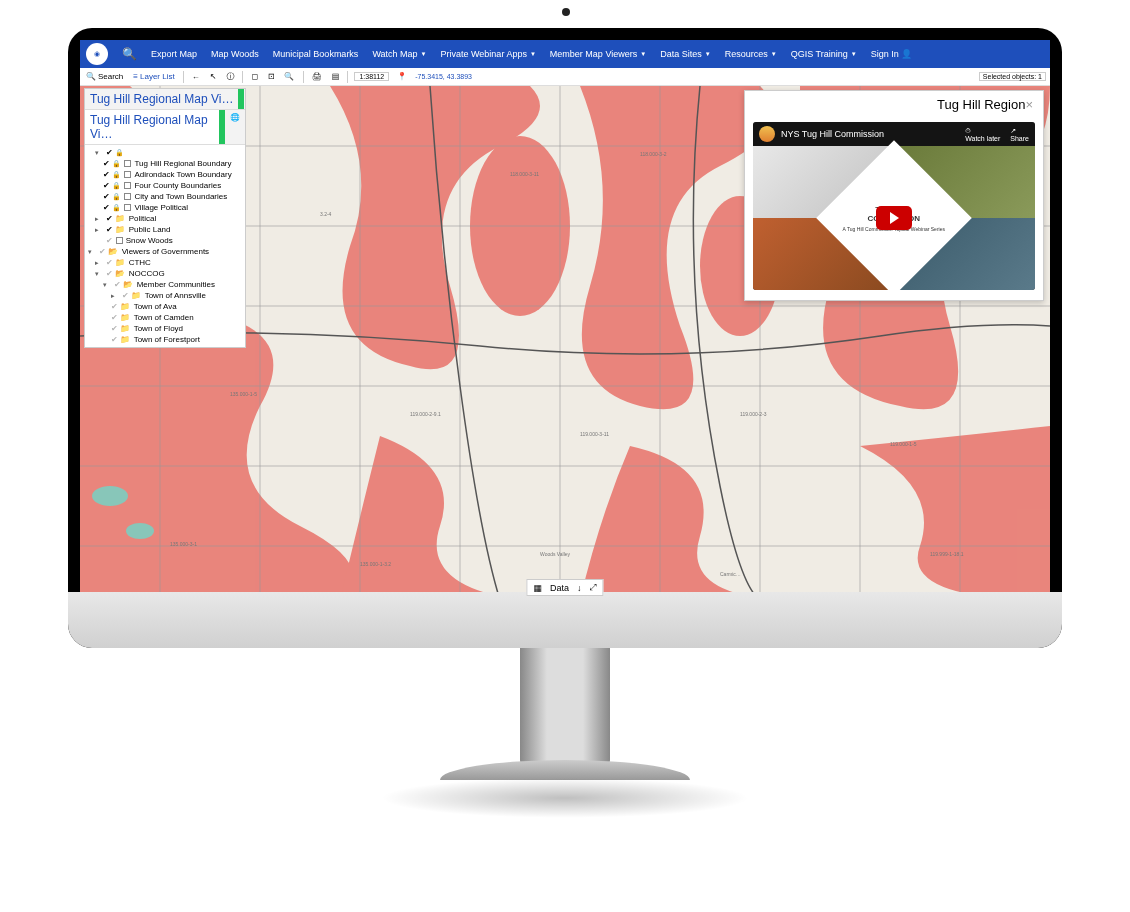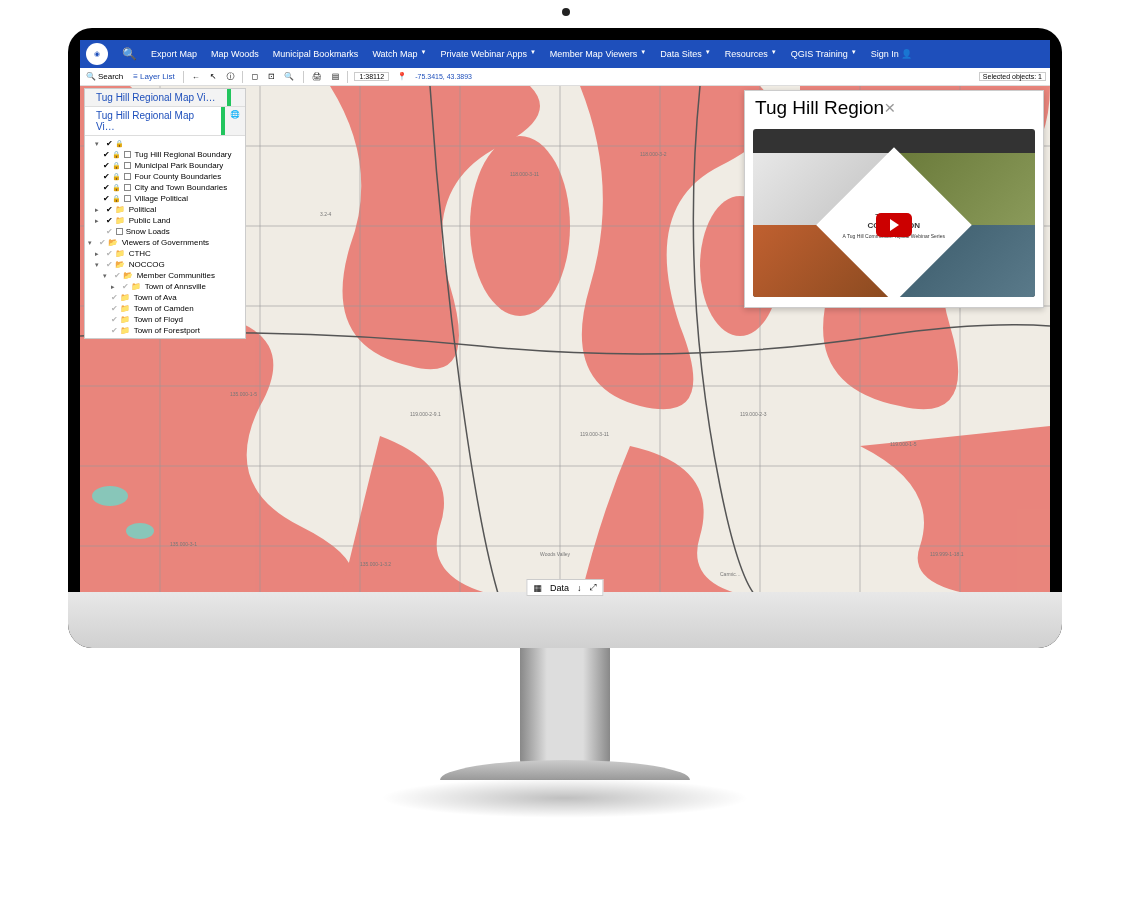--- a/index.html
+++ b/index.html
@@ -11,55 +11,55 @@
 .imac-chin { position: absolute; left: 68px; top: 592px; width: 994px; height: 56px; background: linear-gradient(180deg, #e8e8e8, #d0d0d0); border-radius: 0 0 24px 24px; }
 .imac-stand-neck { position: absolute; left: 520px; top: 648px; width: 90px; height: 120px; background: linear-gradient(90deg, #888, #ddd 30%, #ddd 70%, #888); border-radius: 0 0 8px 8px; }
 .imac-stand-base { position: absolute; left: 440px; top: 760px; width: 250px; height: 20px; background: linear-gradient(180deg, #ccc, #999); border-radius: 50% / 100% 100% 0 0; }
 .imac-shadow { position: absolute; left: 380px; top: 778px; width: 370px; height: 40px; background: radial-gradient(ellipse at center, rgba(0,0,0,0.25), transparent 70%); }
 .camera { position: absolute; left: 562px; top: 8px; width: 8px; height: 8px; background: #222; border-radius: 50%; z-index: 100; }
 
 
 .navbar { background: #1e4fbb; height: 28px; display: flex; align-items: center; padding: 0 6px; font-size: 9px; color: #fff; gap: 14px; white-space: nowrap; }
 .nav-logo { width: 22px; height: 22px; background: #fff; border-radius: 50%; display: flex; align-items: center; justify-content: center; font-size: 7px; color: #1e4fbb; }
 .nav-search { color: #fff; font-size: 12px; }
-.nav-item { cursor: pointer; display: flex; align-items: flex-start; gap: 3px; }
+.nav-item { cursor: pointer; display: flex; align-items: center; gap: 3px; }
 .caret { font-size: 6px; }
 
 
 .toolbar { background: #fff; height: 18px; display: flex; align-items: center; font-size: 8px; padding: 0 4px; gap: 6px; border-bottom: 1px solid #ddd; }
 .tool-btn { cursor: pointer; padding: 0 2px; display:flex; align-items:center; gap:2px; }
 .tool-sep { width: 1px; height: 12px; background: #ccc; }
 .scale-box { border: 1px solid #ccc; padding: 0 4px; font-size: 7px; }
 .coords { color: #1e4fbb; font-size: 7px; }
 .sel-objects { font-size: 7px; border:1px solid #ccc; padding:0 3px; }
 
 
 .map-canvas { position: absolute; left: 0; top: 46px; right: 0; bottom: 0; background: #f0ece4; }
 .map-canvas svg { width: 100%; height: 100%; }
 
 
 .layer-panel { position: absolute; left: 4px; top: 48px; width: 162px; background: #fff; border: 1px solid #ccc; font-size: 8px; z-index: 20; }
 .panel-tabs { display: flex; background: #f3f3f3; border-bottom: 1px solid #ddd; }
-.panel-tab { padding: 3px 11px; color: #1e4fbb; font-size: 10px; border-right: 4px solid #22c55e; }
+.panel-tab { padding: 3px 5px; color: #1e4fbb; font-size: 12px; border-right: 6px solid #22c55e; }
 .panel-tab.active { background: #fff; }
 .globe-icon { margin-left: auto; padding: 3px 5px; }
 .tree { padding: 2px 0; }
 .tree-row { display: flex; align-items: center; padding: 1px 3px; gap: 3px; cursor: pointer; }
 .expander { width: 8px; font-size: 7px; color: #666; }
 .check { font-size: 8px; }
 .lock { font-size: 7px; color: #999; }
 .folder-icon { font-size: 8px; }
 .sq { width: 7px; height: 7px; border: 1px solid #888; }
 .indent-1 { padding-left: 10px; }
 .indent-2 { padding-left: 18px; }
 .indent-3 { padding-left: 26px; }
 
 
 .info-popup { position: absolute; right: 6px; top: 50px; width: 300px; background: #fff; border: 1px solid #ccc; z-index: 25; box-shadow: 0 2px 6px rgba(0,0,0,0.2); }
-.popup-header { padding: 6px 10px; font-size: 19px; display: flex; justify-content: flex-start; align-items: center; }
+.popup-header { padding: 6px 10px; font-size: 13px; display: flex; justify-content: flex-end; align-items: center; }
 .popup-close { cursor: pointer; color: #999; }
 .video-thumb { margin: 4px 8px 10px; height: 168px; background: #333; position: relative; border-radius: 3px; overflow: hidden; }
 .video-title-bar { position: absolute; top: 0; left: 0; right: 0; height: 24px; background: rgba(0,0,0,0.6); color: #fff; font-size: 9px; display: flex; align-items: center; padding: 0 6px; gap: 6px; }
 .vid-logo { width: 16px; height: 16px; background: linear-gradient(180deg,#f0c050,#e08030); border-radius: 50%; }
 .vid-controls { margin-left: auto; display: flex; gap: 10px; font-size: 7px; }
 .video-body { position: absolute; top: 24px; left: 0; right: 0; bottom: 0; display: grid; grid-template-columns: 1fr 1fr; grid-template-rows: 1fr 1fr; }
 .vq1 { background: linear-gradient(135deg,#e8e8e8,#c0c0c0); }
 .vq2 { background: linear-gradient(135deg,#6a7a3a,#8a9a5a); }
 .vq3 { background: linear-gradient(135deg,#c06030,#8a4a20); }
 .vq4 { background: linear-gradient(135deg,#3a5a6a,#5a7a8a); }
@@ -213,21 +213,21 @@
     <div class="tree-row indent-2">
             <span class="check">✔</span>
             <span class="lock">🔒</span>
             <span class="sq"></span>
             <span>Tug Hill Regional Boundary</span>
           </div>
     <div class="tree-row indent-2">
             <span class="check">✔</span>
             <span class="lock">🔒</span>
             <span class="sq"></span>
-            <span>Municipal Park Boundary</span>
+            <span>Adirondack Town Boundary</span>
           </div>
     <div class="tree-row indent-2">
             <span class="check">✔</span>
             <span class="lock">🔒</span>
             <span class="sq"></span>
             <span>Four County Boundaries</span>
           </div>
     <div class="tree-row indent-2">
             <span class="check">✔</span>
             <span class="lock">🔒</span>
@@ -249,21 +249,21 @@
     <div class="tree-row indent-1">
             <span class="expander">▸</span>
             <span class="check">✔</span>
             <span class="folder-icon">📁</span>
             <span>Public Land</span>
           </div>
     <div class="tree-row indent-1">
             <span class="expander"></span>
             <span class="check" style="opacity:.3">✔</span>
             <span class="sq"></span>
-            <span>Snow Loads</span>
+            <span>Snow Woods</span>
           </div>
     <div class="tree-row">
             <span class="expander">▾</span>
             <span class="check" style="opacity:.3">✔</span>
             <span class="folder-icon">📂</span>
             <span>Viewers of Governments</span>
           </div>
     <div class="tree-row indent-1">
             <span class="expander">▸</span>
             <span class="check" style="opacity:.3">✔</span>
@@ -310,20 +310,28 @@
           </div>
   </div>
 </div>
 
 <div class="info-popup">
   <div class="popup-header">
     <span>Tug Hill Region</span>
     <span class="popup-close">×</span>
   </div>
   <div class="video-thumb">
+    <div class="video-title-bar">
+      <div class="vid-logo"></div>
+      <span>NYS Tug Hill Commission</span>
+      <div class="vid-controls">
+        <span>⏱<br><span>Watch later</span></span>
+        <span>↗<br><span>Share</span></span>
+      </div>
+    </div>
     <div class="video-body">
       <div class="vq1"></div>
             <div class="vq2"></div>
             <div class="vq3"></div>
             <div class="vq4"></div>
     </div>
     <div class="diamond">
       <div class="diamond-content">
         <div style="font-weight:bold;font-size:8px">TUG HILL</div>
         <div style="font-weight:bold;font-size:8px">COMMISSION</div>

